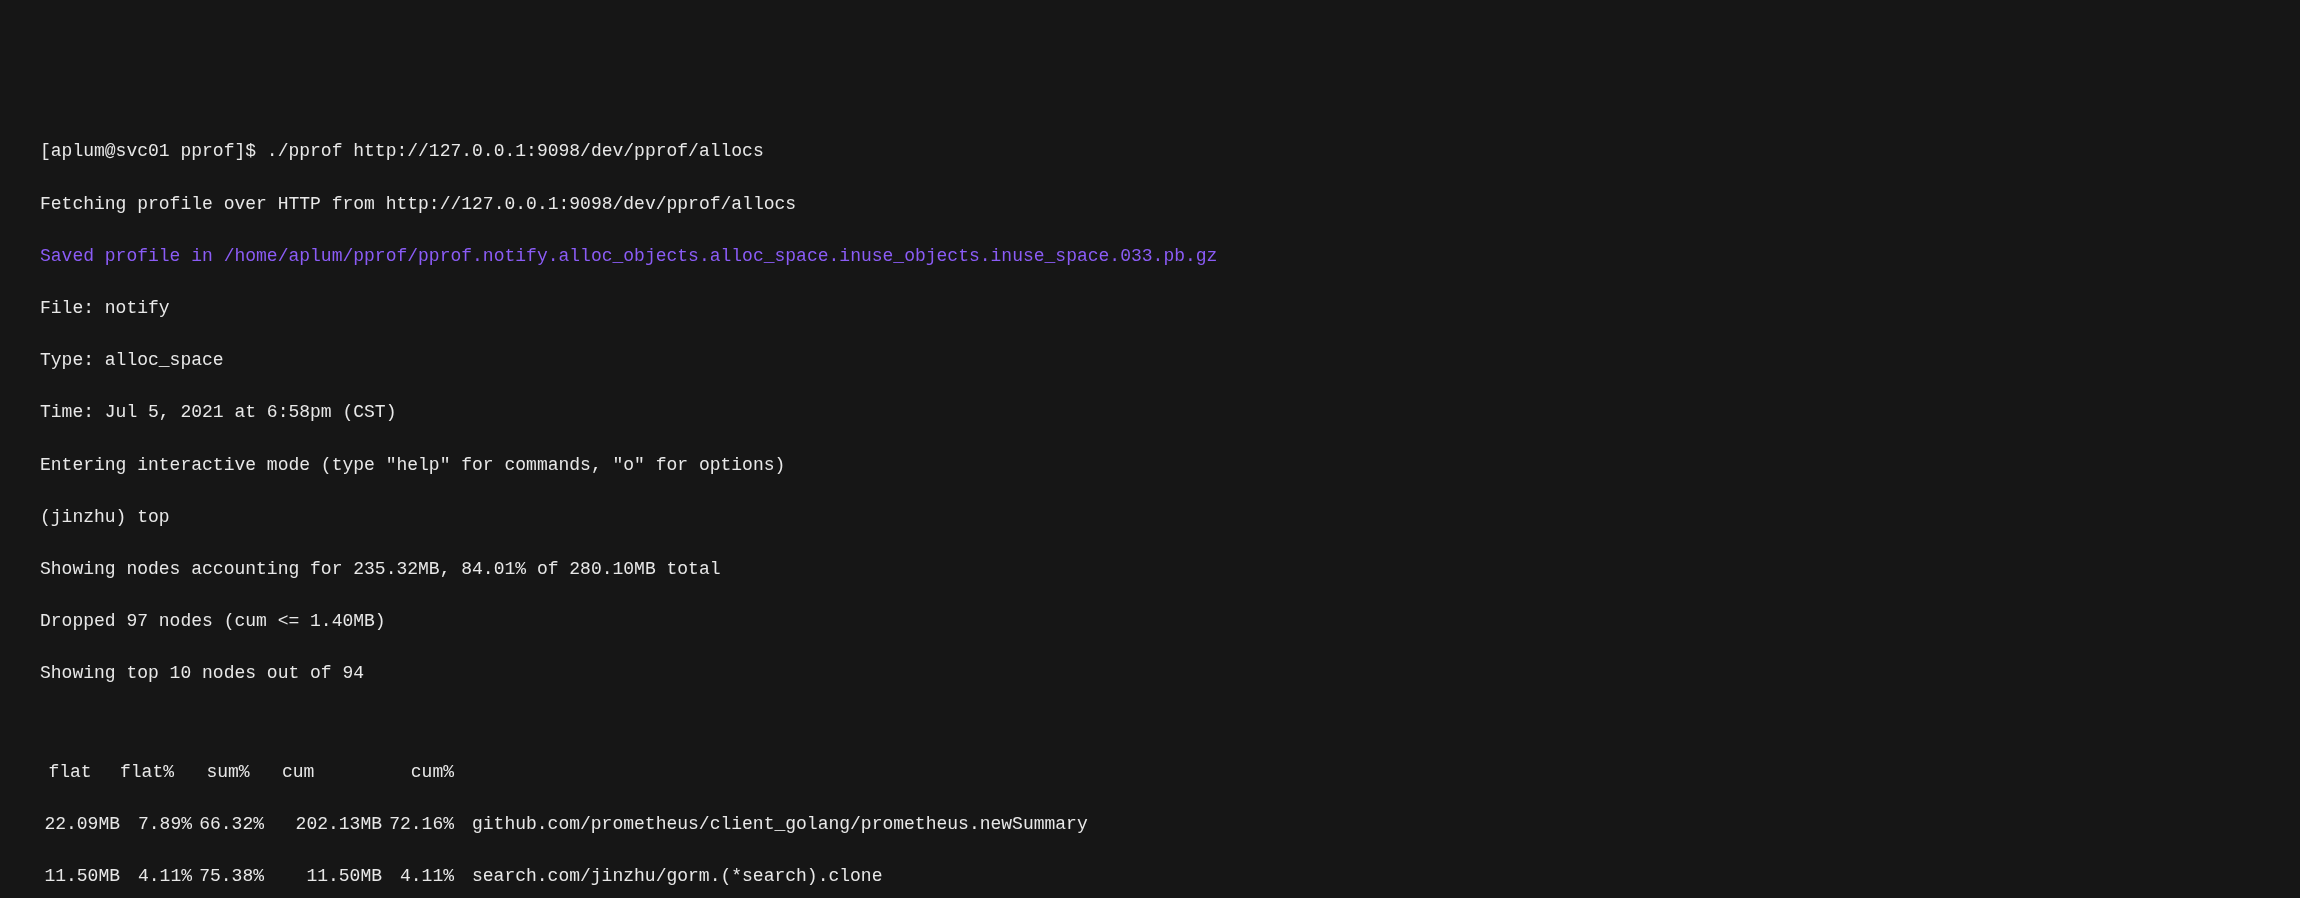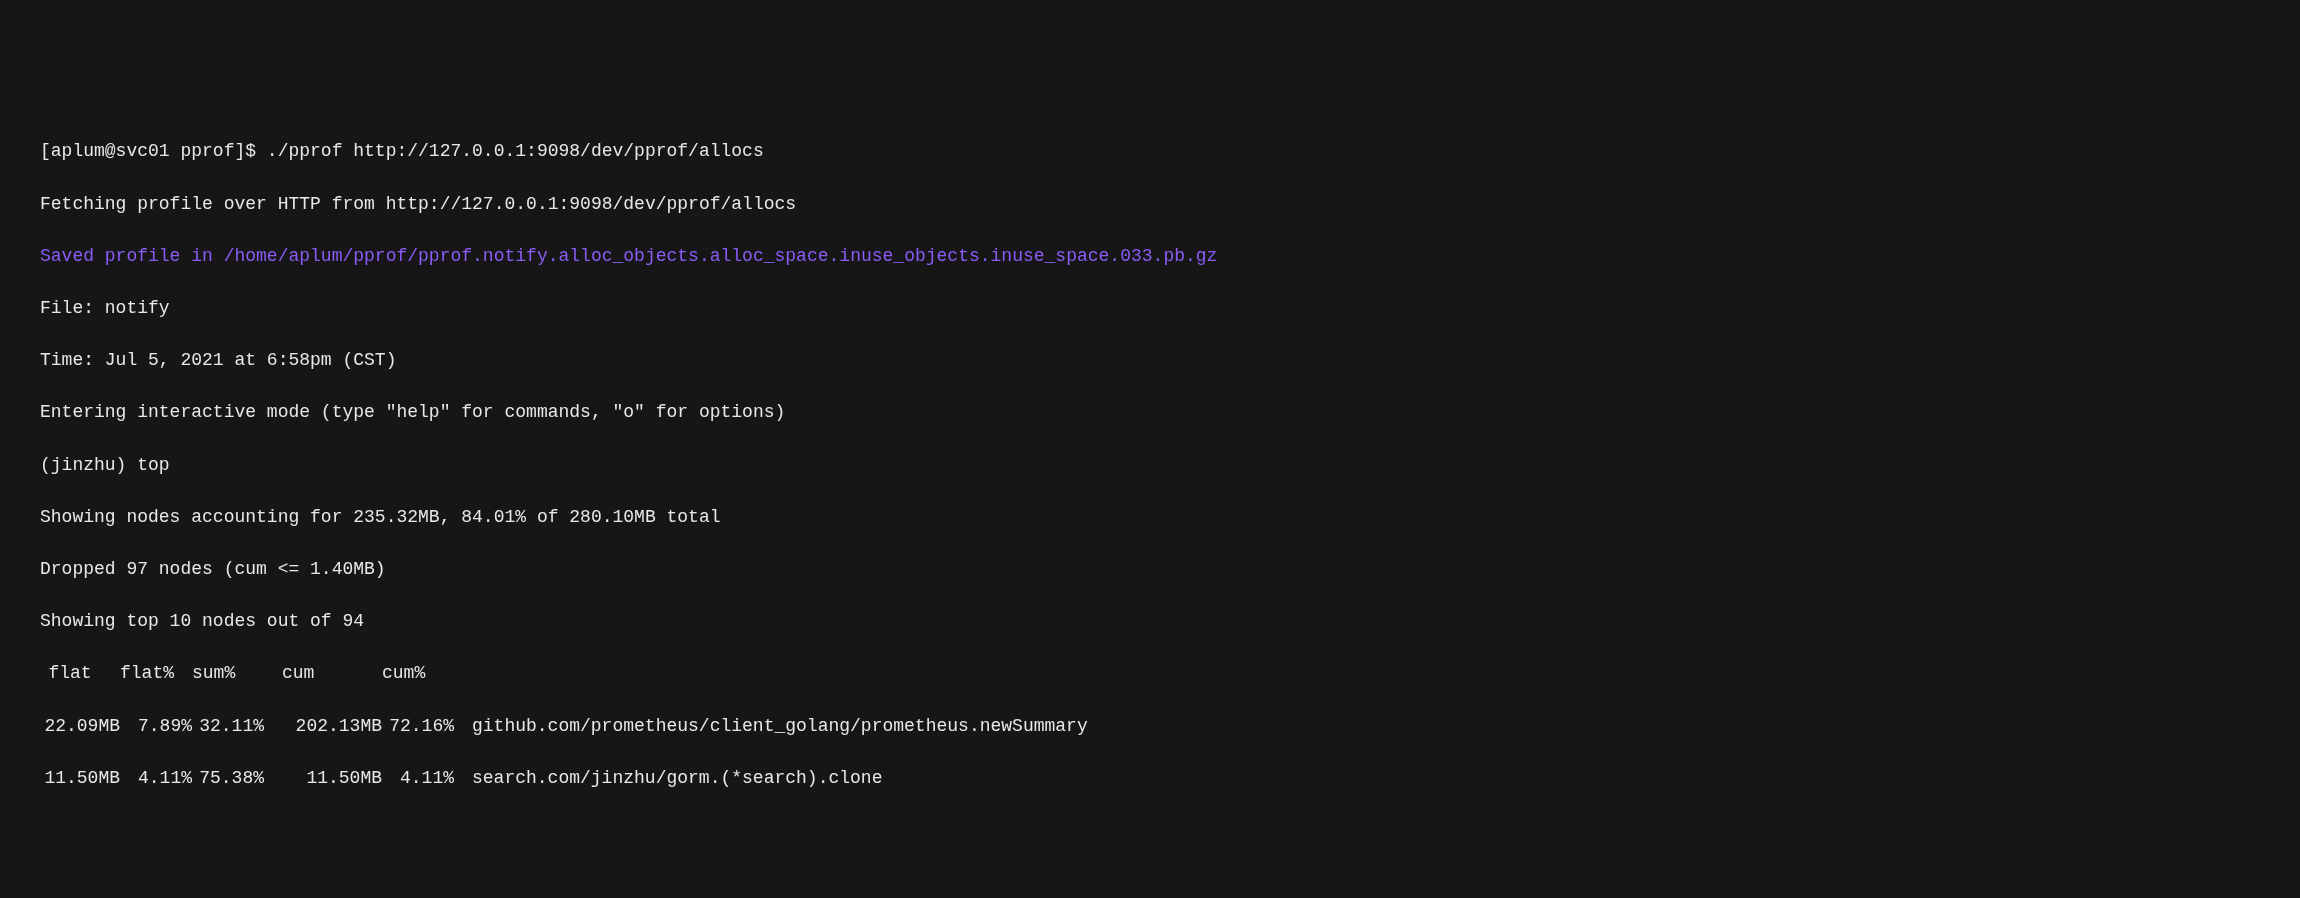--- a/index.html
+++ b/index.html
@@ -28,43 +28,44 @@
     }
     .col-flat  { display: inline-block; width: 100px; text-align: right; }
     .col-flatp { display: inline-block; width: 72px;  text-align: right; }
     .col-sump  { display: inline-block; width: 72px;  text-align: right; }
     .col-gap   { display: inline-block; width: 18px; }
     .col-cum   { display: inline-block; width: 100px; text-align: right; }
     .col-cump  { display: inline-block; width: 72px;  text-align: right; }
     .col-fn    { display: inline-block; padding-left: 18px; }
     .hdr-flat  { display: inline-block; width: 100px; text-align: center; }
     .hdr-flatp { display: inline-block; width: 72px;  text-align: left; }
-    .hdr-sump  { display: inline-block; width: 72px;  text-align: left; }
+    .hdr-sump  { display: inline-block; width: 72px;  text-align: center; margin-top: 46px; }
     .hdr-gap   { display: inline-block; width: 18px; }
     .hdr-cum   { display: inline-block; width: 100px; }
-    .hdr-cump  { display: inline-block; width: 72px;  }
+    .hdr-cump  { display: inline-block; width: 72px;  text-align: right; }
   </style>
 </head>
 <body>
 
 
 
 <div>
 <span class="line">[aplum@svc01 pprof]$ ./pprof http://127.0.0.1:9098/dev/pprof/allocs</span>
 <span class="line">Fetching profile over HTTP from http://127.0.0.1:9098/dev/pprof/allocs</span>
 <span class="line red">Saved profile in /home/aplum/pprof/pprof.notify.alloc_objects.alloc_space.inuse_objects.inuse_space.033.pb.gz</span>
 <span class="line">File: notify</span>
+<span class="line">Type: alloc_space</span>
 <span class="line">Time: Jul 5, 2021 at 6:58pm (CST)</span>
 <span class="line">Entering interactive mode (type "help" for commands, "o" for options)</span>
 <span class="line">(jinzhu) top</span>
 <span class="line">Showing nodes accounting for 235.32MB, 84.01% of 280.10MB total</span>
 <span class="line">Dropped 97 nodes (cum &lt;= 1.40MB)</span>
 <span class="line">Showing top 10 nodes out of 94</span>
 <span class="row"><span class="hdr-flat">flat</span><span class="hdr-flatp">flat%</span><span class="hdr-sump">sum%</span><span class="hdr-gap"></span><span class="hdr-cum">cum</span><span class="hdr-cump">cum%</span></span>
-<span class="row"><span class="col-flat">22.09MB</span><span class="col-flatp">7.89%</span><span class="col-sump">32.11%</span><span class="col-gap"></span><span class="col-cum">202.13MB</span><span class="col-cump">72.16%</span><span class="col-fn">github.com/prometheus/client_golang/prometheus.newSummary</span></span>
+<span class="row"><span class="col-flat">22.09MB</span><span class="col-flatp">7.89%</span><span class="col-sump">66.32%</span><span class="col-gap"></span><span class="col-cum">202.13MB</span><span class="col-cump">72.16%</span><span class="col-fn">github.com/prometheus/client_golang/prometheus.newSummary</span></span>
 <span class="row"><span class="col-flat">11.50MB</span><span class="col-flatp">4.11%</span><span class="col-sump">75.38%</span><span class="col-gap"></span><span class="col-cum">11.50MB</span><span class="col-cump">4.11%</span><span class="col-fn">search.com/jinzhu/gorm.(*search).clone</span></span>
 
 
 
 
 
 
 
 
 </div>

